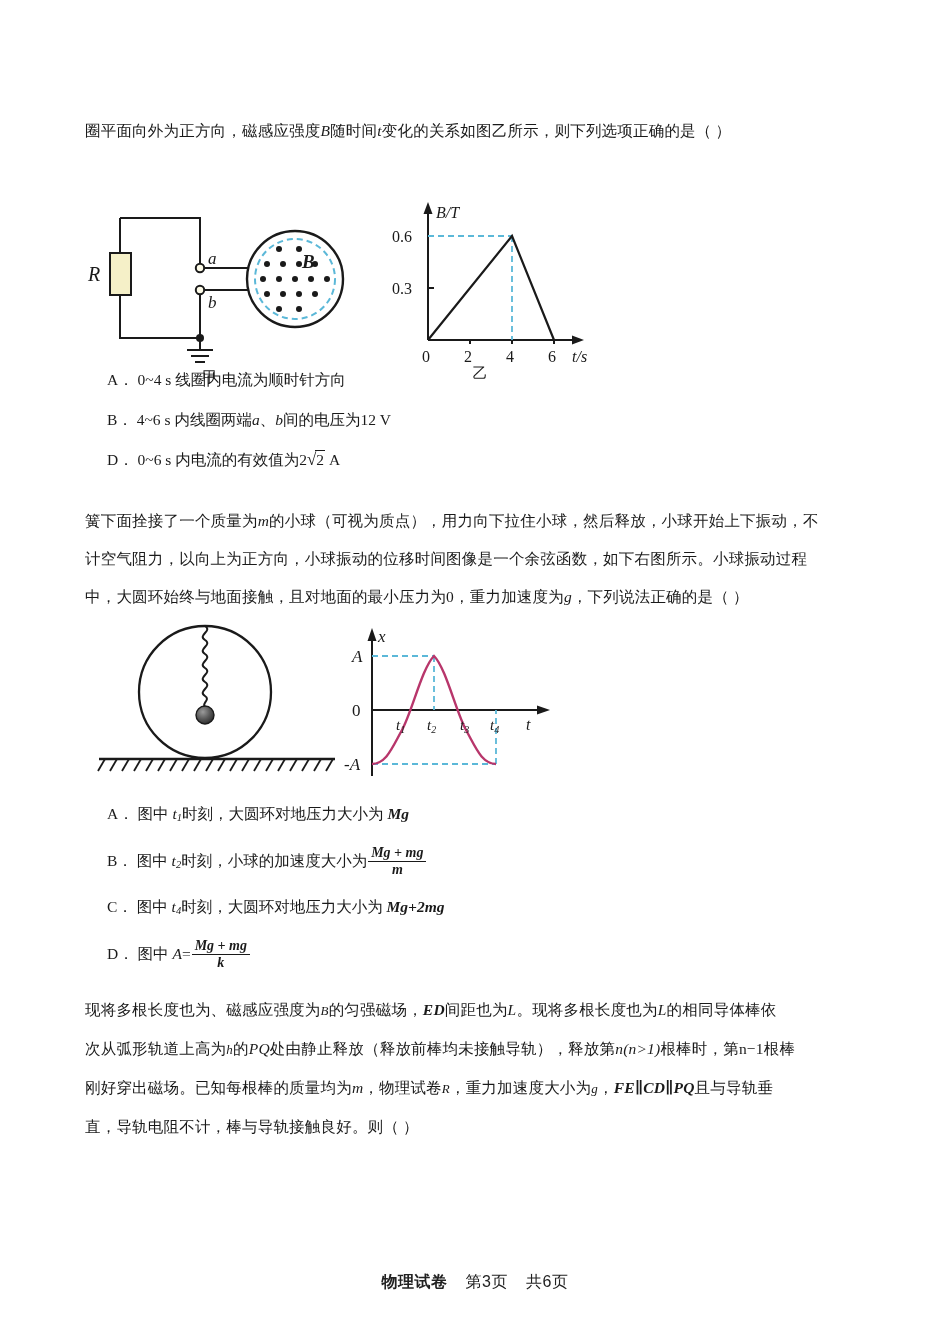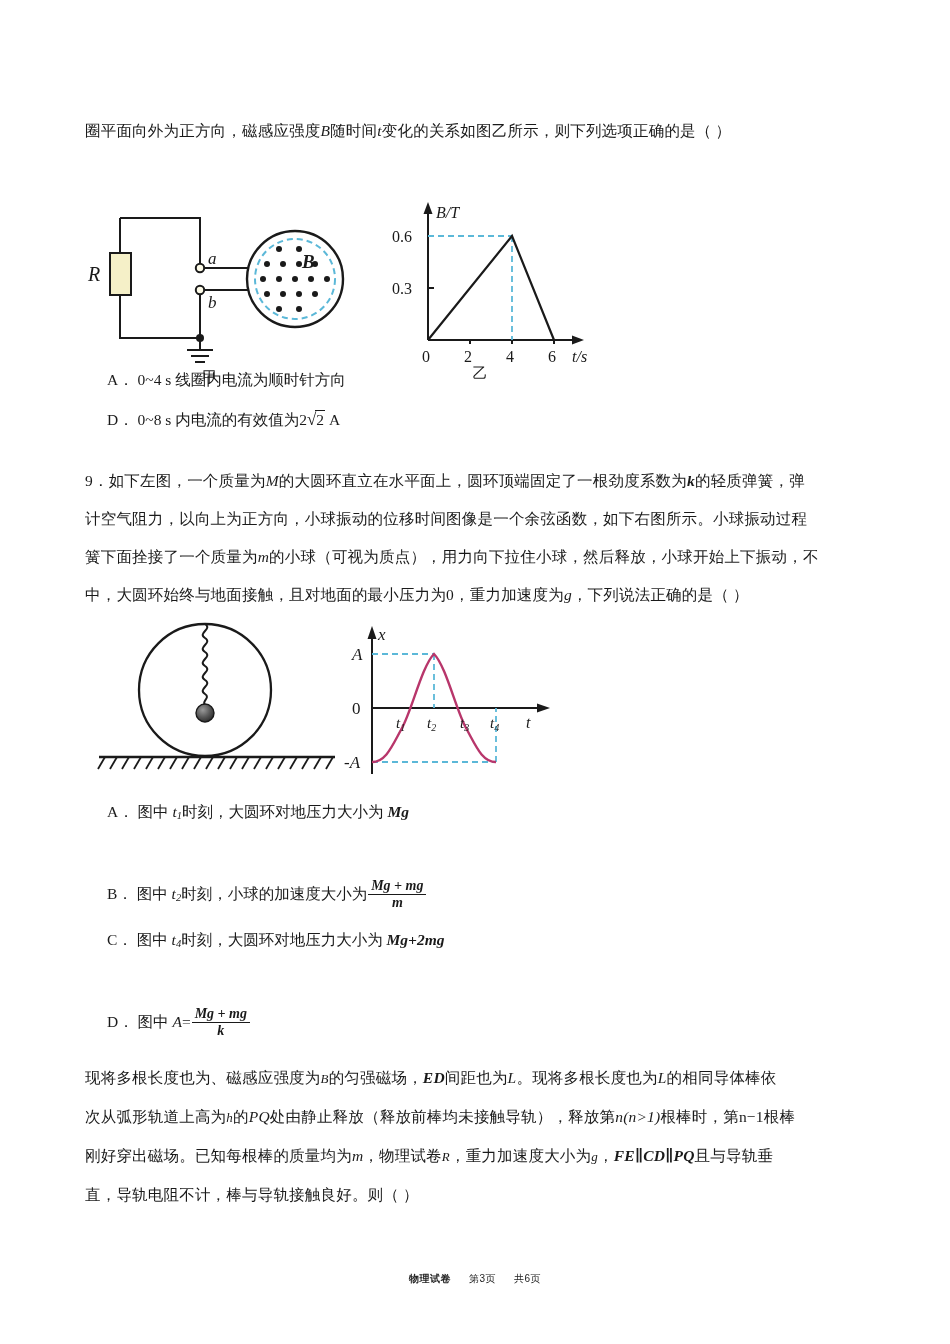--- a/index.html
+++ b/index.html
@@ -51,21 +51,21 @@
 
   
   .frac {
     display: inline-block;
     vertical-align: -0.55em;
     text-align: center;
     font-size: 14px;
     line-height: 1.12;
     margin: 0 1px;
   }
-  .frac .num { display: block; padding: 0 3px; margin-top: 35px; }
+  .frac .num { display: block; padding: 0 3px; }
   .frac .den { display: block; border-top: 1.1px solid #1a1a1a; padding: 0 3px; }
 
   
   .sqrt { display: inline-block; }
   .sqrt .rad { font-size: 17px; }
   .sqrt .under { border-top: 1.1px solid #1a1a1a; padding: 0 1px; margin-left: -1px; }
 
   
   .figrow { position: relative; }
   .figcap {
@@ -74,21 +74,21 @@
     text-align: center;
   }
 
   
   .footer {
     position: absolute;
     left: 0;
     top: 1272px;
     width: 950px;
     text-align: center;
-    font-size: 10px;
+    font-size: 16px;
     font-family: "Liberation Sans", sans-serif;
     color: #222;
     letter-spacing: 0.5px;
   }
   .footer span { margin: 0 9px; }
   .footer .ft-title { font-weight: bold; }
 </style>
 </head>
 <body>
 
@@ -187,36 +187,37 @@
       <text x="192" y="170" font-family="Liberation Serif, serif" font-size="16" font-style="italic" fill="#1a1a1a">t/s</text>
     </svg>
     <div class="figcap" style="left:375px;top:214px;width:40px;">乙</div>
   </div>
 
   <div class="opt">
     <span>A．</span>
     <span>0~4 s 线圈内电流为顺时针方向</span>
   </div>
 
+  <div class="opt">
+    <span>B．</span>
+    <span>4~6 s 内线圈两端</span><span class="it">a</span><span>、</span><span class="it">b</span><span>间的电压为12 V</span>
+  </div>
 
 
   <div class="opt">
     <span>D．</span>
-    <span>0~8 s 内电流的有效值为2</span><span class="sqrt"><span class="rad">√</span><span class="under">2</span></span><span> A</span>
+    <span>0~6 s 内电流的有效值为2</span><span class="sqrt"><span class="rad">√</span><span class="under">2</span></span><span> A</span>
   </div>
 
   <div style="height:22px;"></div>
   <div class="qline">
-    <span>9．如下左图，一个质量为</span><span class="it">M</span><span>的大圆环直立在水平面上，圆环顶端固定了一根劲度系数为</span><span class="bi">k</span><span>的轻质弹簧，弹</span>
+    <span>簧下面拴接了一个质量为</span><span class="it">m</span><span>的小球（可视为质点），用力向下拉住小球，然后释放，小球开始上下振动，不</span>
   </div>
   <div class="qline">
     <span>计空气阻力，以向上为正方向，小球振动的位移时间图像是一个余弦函数，如下右图所示。小球振动过程</span>
-  </div>
-  <div class="qline">
-    <span>簧下面拴接了一个质量为</span><span class="it">m</span><span>的小球（可视为质点），用力向下拉住小球，然后释放，小球开始上下振动，不</span>
   </div>
   <div class="qline">
     <span>中，大圆环始终与地面接触，且对地面的最小压力为0，重力加速度为</span><span class="it">g</span><span>，下列说法正确的是（        ）</span>
   </div>
 
   <div class="figrow" style="height:178px;">
 
     <svg width="250" height="175" viewBox="0 0 250 175" style="position:absolute;left:12px;top:3px;">
 
       <circle cx="108" cy="73" r="66" fill="none" stroke="#1a1a1a" stroke-width="2.3"></circle>

